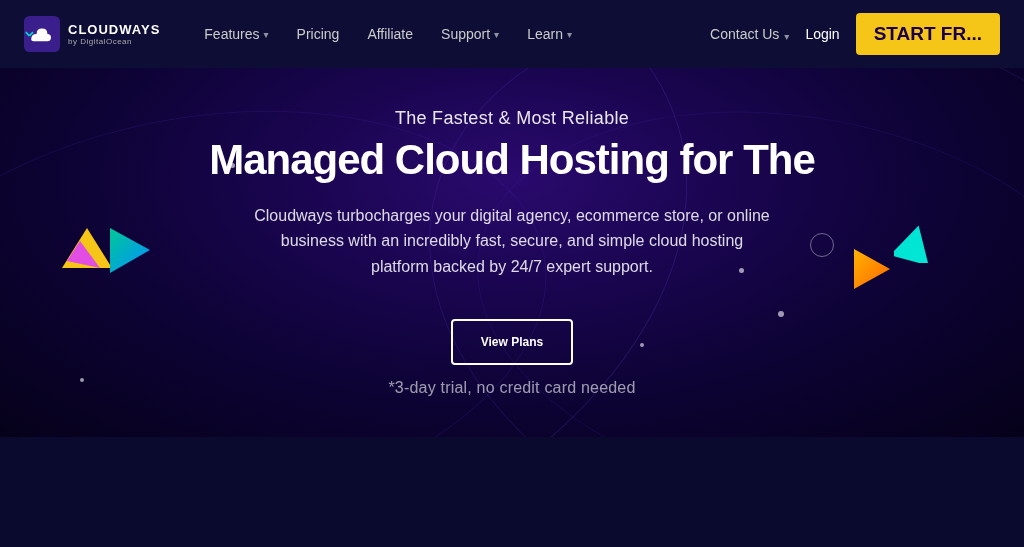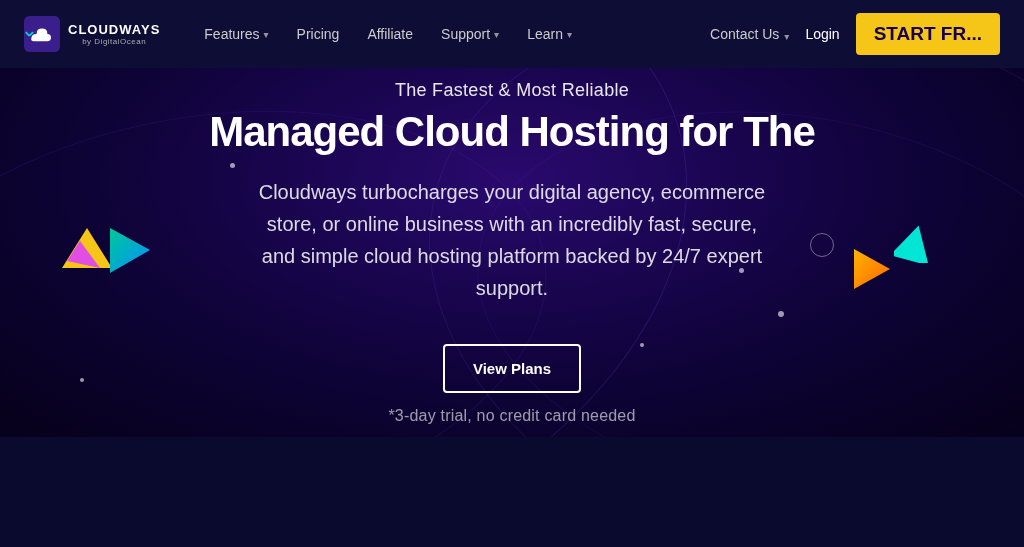--- a/index.html
+++ b/index.html
@@ -22,21 +22,20 @@
       background: #0d0d35;
       position: relative;
       z-index: 10;
     }
 
     .logo-area {
       display: flex;
       align-items: center;
       gap: 8px;
       margin-right: 32px;
-      text-align: center;
     }
     .logo-icon {
       width: 36px;
       height: 36px;
       position: relative;
     }
     .logo-text {
       display: flex;
       flex-direction: column;
     }
@@ -209,21 +208,21 @@
 
     .hero-title {
       font-size: 42px;
       font-weight: 900;
       line-height: 1.1;
       margin-bottom: 20px;
       letter-spacing: -1px;
     }
 
     .hero-description {
-      font-size: 20px;
+      font-size: 16px;
       color: rgba(255,255,255,0.85);
       line-height: 1.6;
       max-width: 520px;
       margin: 0 auto 40px;
     }
 
     .hero-buttons {
       display: flex;
       gap: 16px;
       justify-content: center;
@@ -237,21 +236,21 @@
       font-weight: 600;
       padding: 14px 28px;
       border: none;
       border-radius: 4px;
       cursor: pointer;
     }
 
     .btn-secondary {
       background: transparent;
       color: white;
-      font-size: 15px;
+      font-size: 12px;
       font-weight: 600;
       padding: 14px 28px;
       border: 2px solid white;
       border-radius: 4px;
       cursor: pointer;
     }
 
     .hero-trial {
       font-size: 16px;
       color: rgba(255,255,255,0.6);

